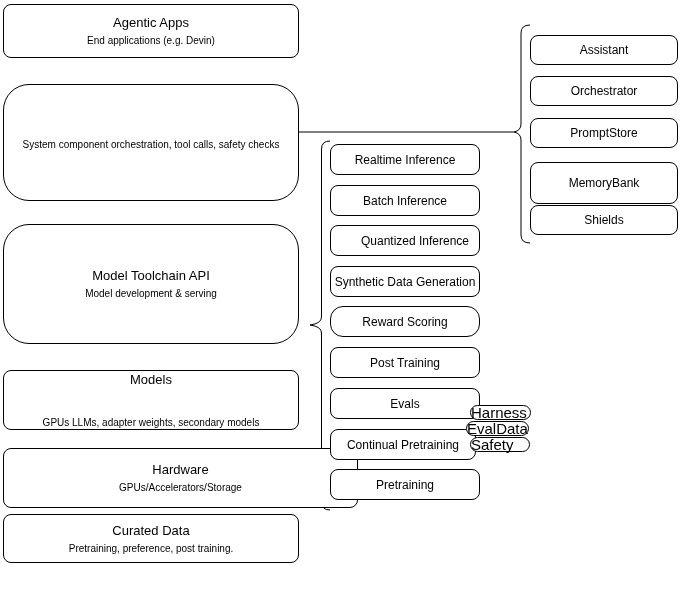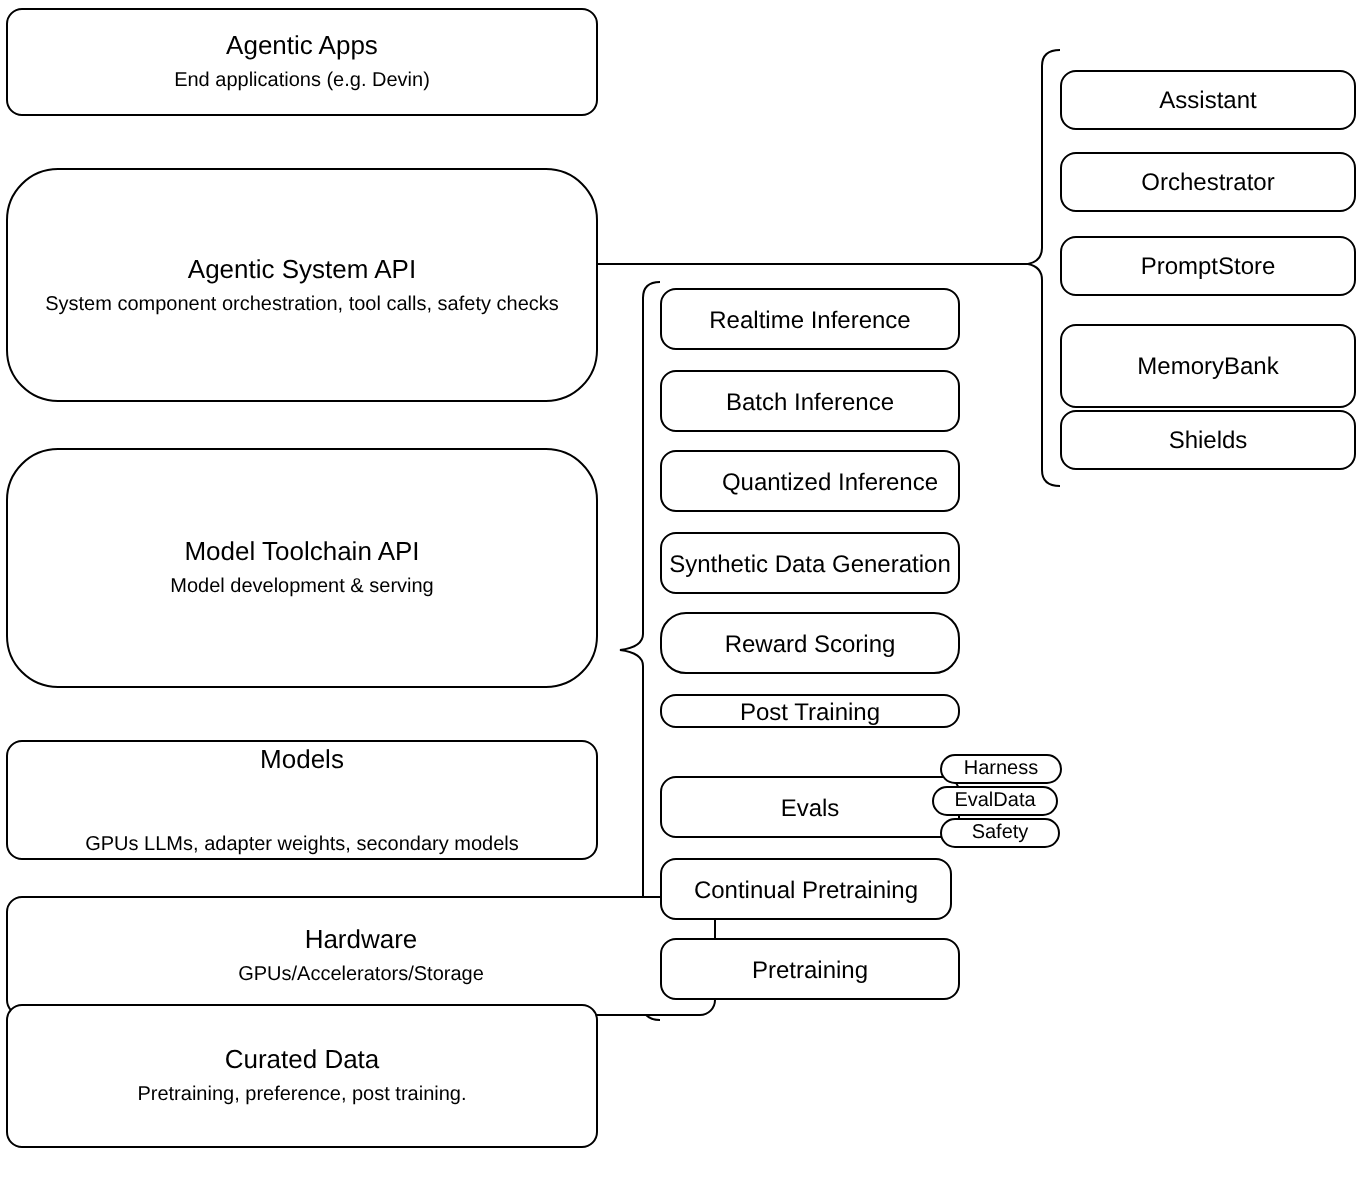--- a/index.html
+++ b/index.html
@@ -21,22 +21,22 @@
   .bignode       { border-radius:26px; }
   .chip {
     position:absolute; box-sizing:border-box;
     background:var(--fill,#fff); border:1px solid var(--stroke,#000); border-radius:8px;
     display:flex; align-items:center; justify-content:center;
     font-size:12px; white-space:nowrap;
   }
   .oval {
     position:absolute; box-sizing:border-box;
     background:var(--fill,#fff); border:1px solid var(--stroke,#000); border-radius:9px;
-    display:flex; align-items:center; justify-content:center;
-    font-size:10px; white-space:nowrap; z-index:3;
+    display:flex; align-items:center; justify-content:flex-start;
+    font-size:15px; white-space:nowrap; z-index:3;margin-top:28px;
   }
   .chip,.node { z-index:2; }
   svg.layer { z-index:1; }
 </style>
 </head>
 <body>
 
 <div class="canvas">
 
   <svg class="layer" viewBox="0 0 682 591" fill="none" stroke="#000" stroke-width="1">
@@ -44,60 +44,59 @@
     <path d="M530 25 Q521 25 521 33 L521 124 Q521 130.5 514 132 Q521 133.5 521 140 L521 235 Q521 243 530 243"></path>
     <path d="M330 141 Q321.5 141 321.5 149 L321.5 317 Q321.5 323.5 310 325 Q321.5 326.5 321.5 333 L321.5 502 Q321.5 510 330 510"></path>
   </svg>
 
   <div class="node smallnode" style="left:3px; top:4px; width:296px; height:54px;">
     <span class="title">Agentic Apps</span>
     <span class="subtitle">End applications (e.g. Devin)</span>
   </div>
 
   <div class="node bignode" style="left:3px; top:84px; width:296px; height:117px;">
-    <span class="title">Agentic System API</span>
     <span class="subtitle">System component orchestration, tool calls, safety checks</span>
   </div>
 
   <div class="node bignode" style="left:3px; top:224px; width:296px; height:120px;">
     <span class="title">Model Toolchain API</span>
     <span class="subtitle">Model development &amp; serving</span>
   </div>
 
   <div class="node smallnode" style="left:3px; top:370px; width:296px; height:60px;gap:25px;">
     <span class="title">Models</span>
     <span class="subtitle">GPUs LLMs, adapter weights, secondary models</span>
   </div>
 
   <div class="node smallnode" style="left:3px; top:448px; width:355px; height:60px;">
     <span class="title">Hardware</span>
     <span class="subtitle">GPUs/Accelerators/Storage</span>
   </div>
 
-  <div class="node smallnode" style="left:3px; top:502px; width:296px; height:72px;">
+  <div class="node smallnode" style="left:3px; top:514px; width:296px; height:49px;">
     <span class="title">Curated Data</span>
     <span class="subtitle">Pretraining, preference, post training.</span>
   </div>
 
   <div class="chip" style="left:330px; top:144px; width:150px; height:31px;">
     <span>Realtime Inference</span>
   </div>
   <div class="chip" style="left:330px; top:185px; width:150px; height:31px;">
     <span>Batch Inference</span>
   </div>
   <div class="chip" style="left:330px; top:225px; width:150px; height:31px;padding-left:20px;">
     <span>Quantized Inference</span>
   </div>
   <div class="chip" style="left:330px; top:266px; width:150px; height:31px;">
     <span>Synthetic Data Generation</span>
   </div>
   <div class="chip" style="left:330px; top:306px; width:150px; height:31px;border-radius:13px;">
     <span>Reward Scoring</span>
   </div>
-  <div class="chip" style="left:330px; top:347px; width:150px; height:17px;">
+  <div class="chip" style="left:330px; top:347px; width:150px; height:31px;">
     <span>Post Training</span>
   </div>
   <div class="chip" style="left:330px; top:388px; width:150px; height:31px;">
     <span>Evals</span>
   </div>
   <div class="chip" style="left:330px; top:429px; width:146px; height:31px;">
     <span>Continual Pretraining</span>
   </div>
   <div class="chip" style="left:330px; top:469px; width:150px; height:31px;">
     <span>Pretraining</span>

